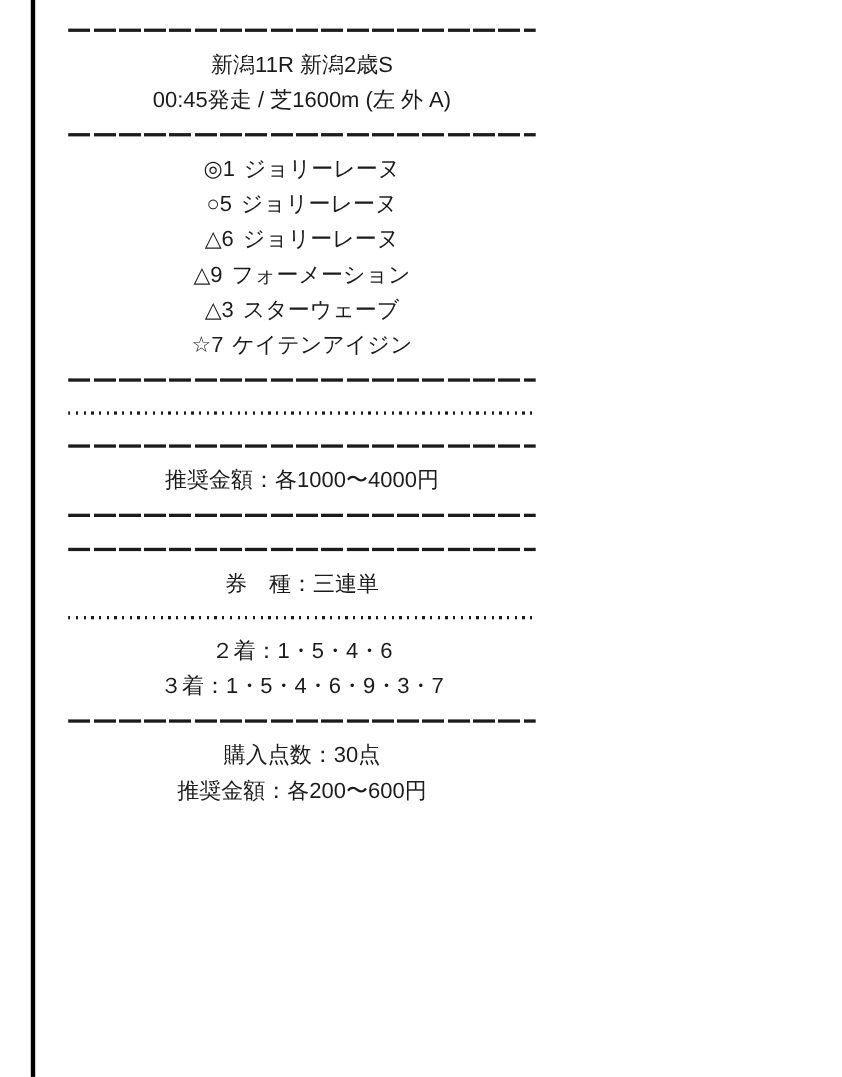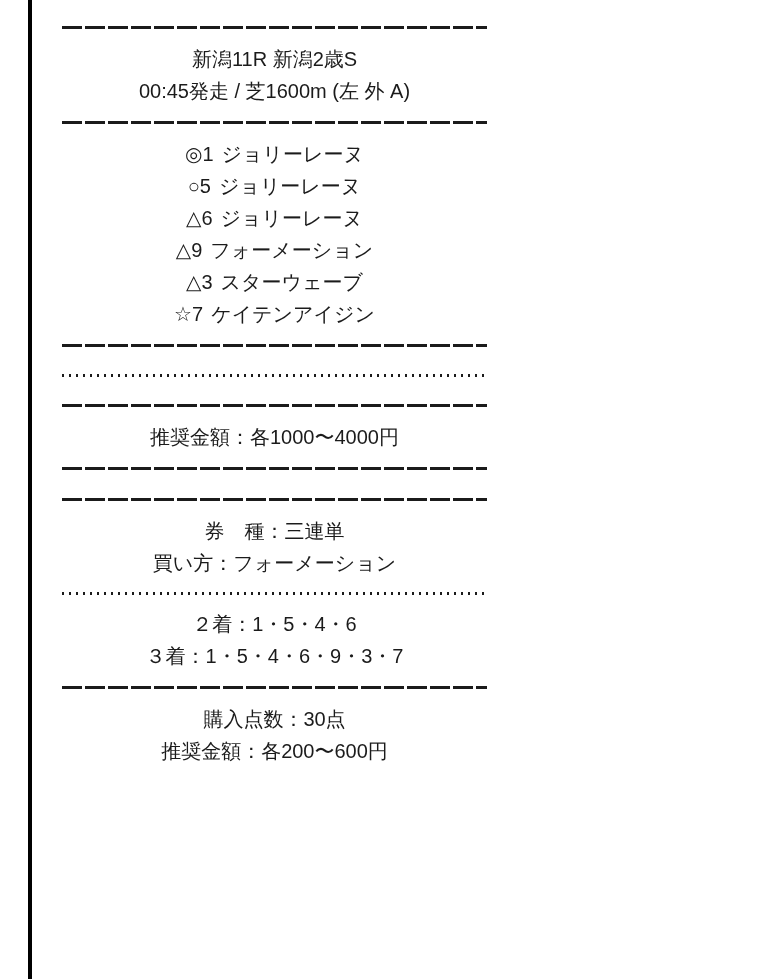--- a/index.html
+++ b/index.html
@@ -78,21 +78,20 @@
 
 
   <div class="divider-dashed"></div>
 
   <div class="line">推奨金額：各1000〜4000円</div>
 
   <div class="divider-dashed"></div>
   <div class="divider-dashed"></div>
 
   <div class="line">券　種：三連単</div>
-  <div class="line">買い方：フォーメーション</div>
 
   <div class="divider-dotted"></div>
 
   <div class="line">２着：1・5・4・6</div>
   <div class="line">３着：1・5・4・6・9・3・7</div>
 
   <div class="divider-dashed"></div>
 
   <div class="line">購入点数：30点</div>
   <div class="line">推奨金額：各200〜600円</div>

